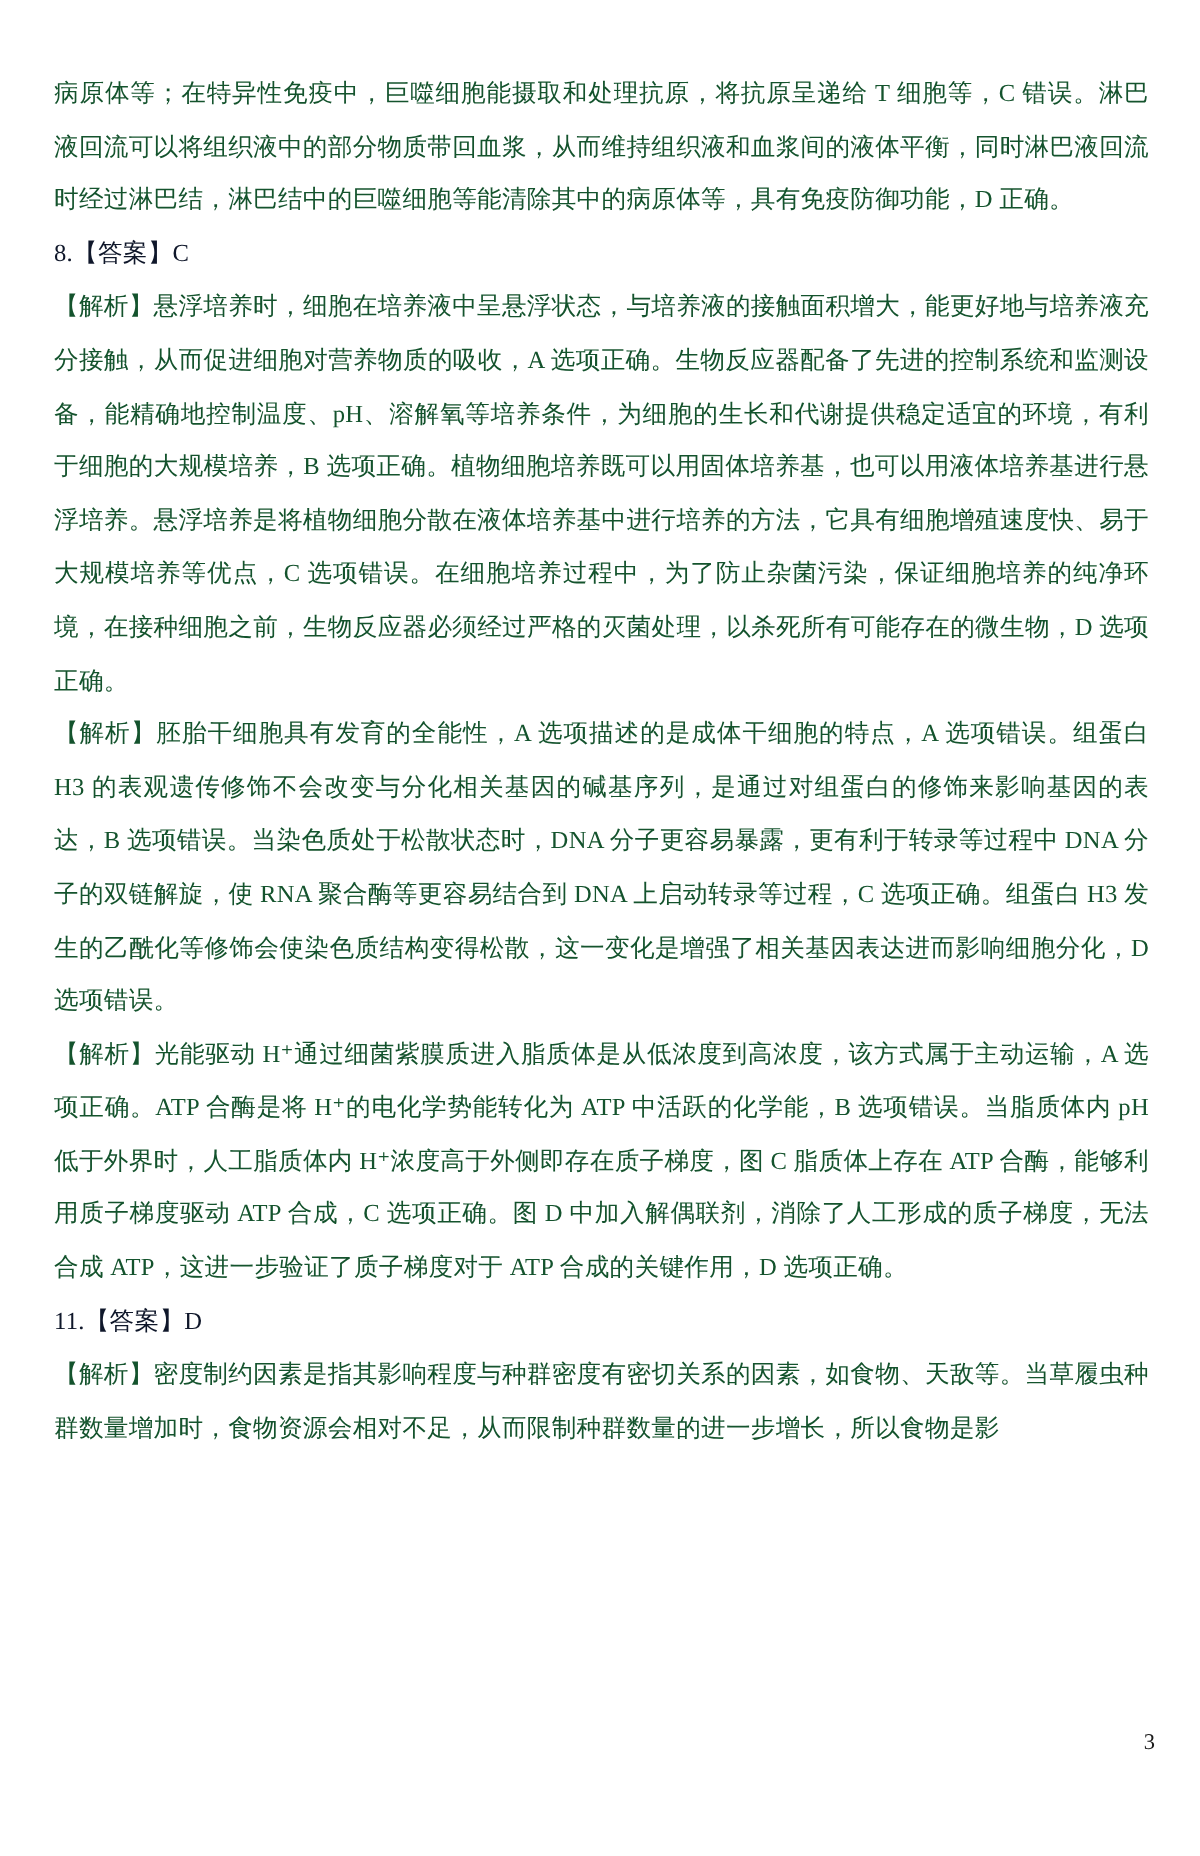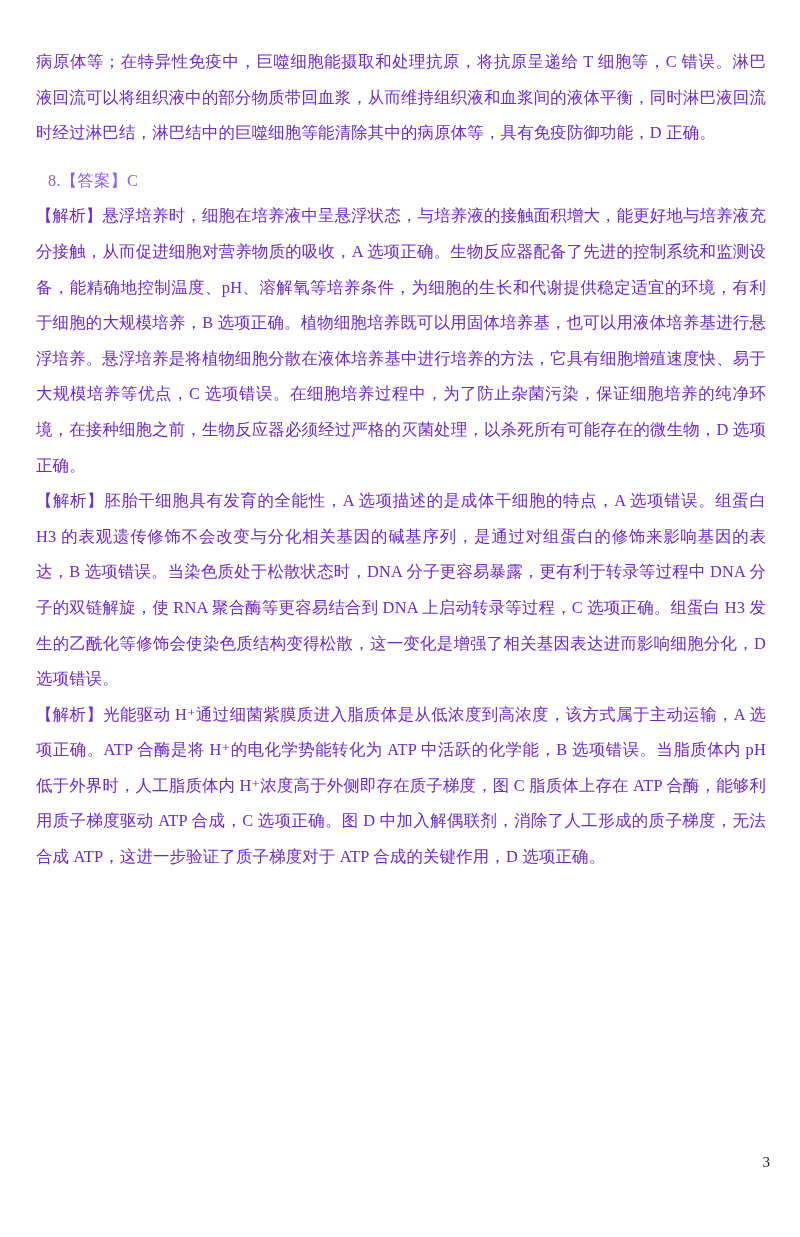--- a/index.html
+++ b/index.html
@@ -22,31 +22,31 @@
   .content {
     position: absolute;
     left: 36px;
     top: 44px;
     width: 730px;
   }
   p.para {
     margin: 0 0 0 0;
     font-size: 16.4px;
     line-height: 35.6px;
-    color: #6d28d9;
+    color: #14532d;
     text-align: justify;
     text-justify: inter-ideograph;
     letter-spacing: 0.2px;
     font-family: "Liberation Serif", "DejaVu Serif", serif;
   }
   .ans-line {
-    margin: 12px;
+    margin: 0;
     font-size: 16.4px;
     line-height: 35.6px;
-    color: #8b5cf6;
+    color: #0f172a;
     letter-spacing: 0.2px;
   }
   .num {
     font-family: "Liberation Serif", "DejaVu Serif", serif;
   }
   .lbl {
     font-family: "Liberation Serif", "DejaVu Serif", serif;
   }
   .page-number {
     position: absolute;
@@ -71,18 +71,22 @@
     </p>
 
     <p class="para blk"><span class="lbl">【解析】</span><span>悬浮培养时，细胞在培养液中呈悬浮状态，与培养液的接触面积增大，能更好地与培养液充分接触，从而促进细胞对营养物质的吸收，A 选项正确。生物反应器配备了先进的控制系统和监测设备，能精确地控制温度、pH、溶解氧等培养条件，为细胞的生长和代谢提供稳定适宜的环境，有利于细胞的大规模培养，B 选项正确。植物细胞培养既可以用固体培养基，也可以用液体培养基进行悬浮培养。悬浮培养是将植物细胞分散在液体培养基中进行培养的方法，它具有细胞增殖速度快、易于大规模培养等优点，C 选项错误。在细胞培养过程中，为了防止杂菌污染，保证细胞培养的纯净环境，在接种细胞之前，生物反应器必须经过严格的灭菌处理，以杀死所有可能存在的微生物，D 选项正确。</span></p>
 
 
     <p class="para blk"><span class="lbl">【解析】</span><span>胚胎干细胞具有发育的全能性，A 选项描述的是成体干细胞的特点，A 选项错误。组蛋白 H3 的表观遗传修饰不会改变与分化相关基因的碱基序列，是通过对组蛋白的修饰来影响基因的表达，B 选项错误。当染色质处于松散状态时，DNA 分子更容易暴露，更有利于转录等过程中 DNA 分子的双链解旋，使 RNA 聚合酶等更容易结合到 DNA 上启动转录等过程，C 选项正确。组蛋白 H3 发生的乙酰化等修饰会使染色质结构变得松散，这一变化是增强了相关基因表达进而影响细胞分化，D 选项错误。</span></p>
 
 
     <p class="para blk"><span class="lbl">【解析】</span><span>光能驱动 H⁺通过细菌紫膜质进入脂质体是从低浓度到高浓度，该方式属于主动运输，A 选项正确。ATP 合酶是将 H⁺的电化学势能转化为 ATP 中活跃的化学能，B 选项错误。当脂质体内 pH 低于外界时，人工脂质体内 H⁺浓度高于外侧即存在质子梯度，图 C 脂质体上存在 ATP 合酶，能够利用质子梯度驱动 ATP 合成，C 选项正确。图 D 中加入解偶联剂，消除了人工形成的质子梯度，无法合成 ATP，这进一步验证了质子梯度对于 ATP 合成的关键作用，D 选项正确。</span></p>
 
+    <p class="ans-line blk">
+      <span class="num">11.</span><span class="lbl">【答案】</span><span class="val">D</span>
+    </p>
 
+    <p class="para blk"><span class="lbl">【解析】</span><span>密度制约因素是指其影响程度与种群密度有密切关系的因素，如食物、天敌等。当草履虫种群数量增加时，食物资源会相对不足，从而限制种群数量的进一步增长，所以食物是影</span></p>
 
   </div>
 
   <div class="page-number">3</div>
 </div>
 
 </body></html>

